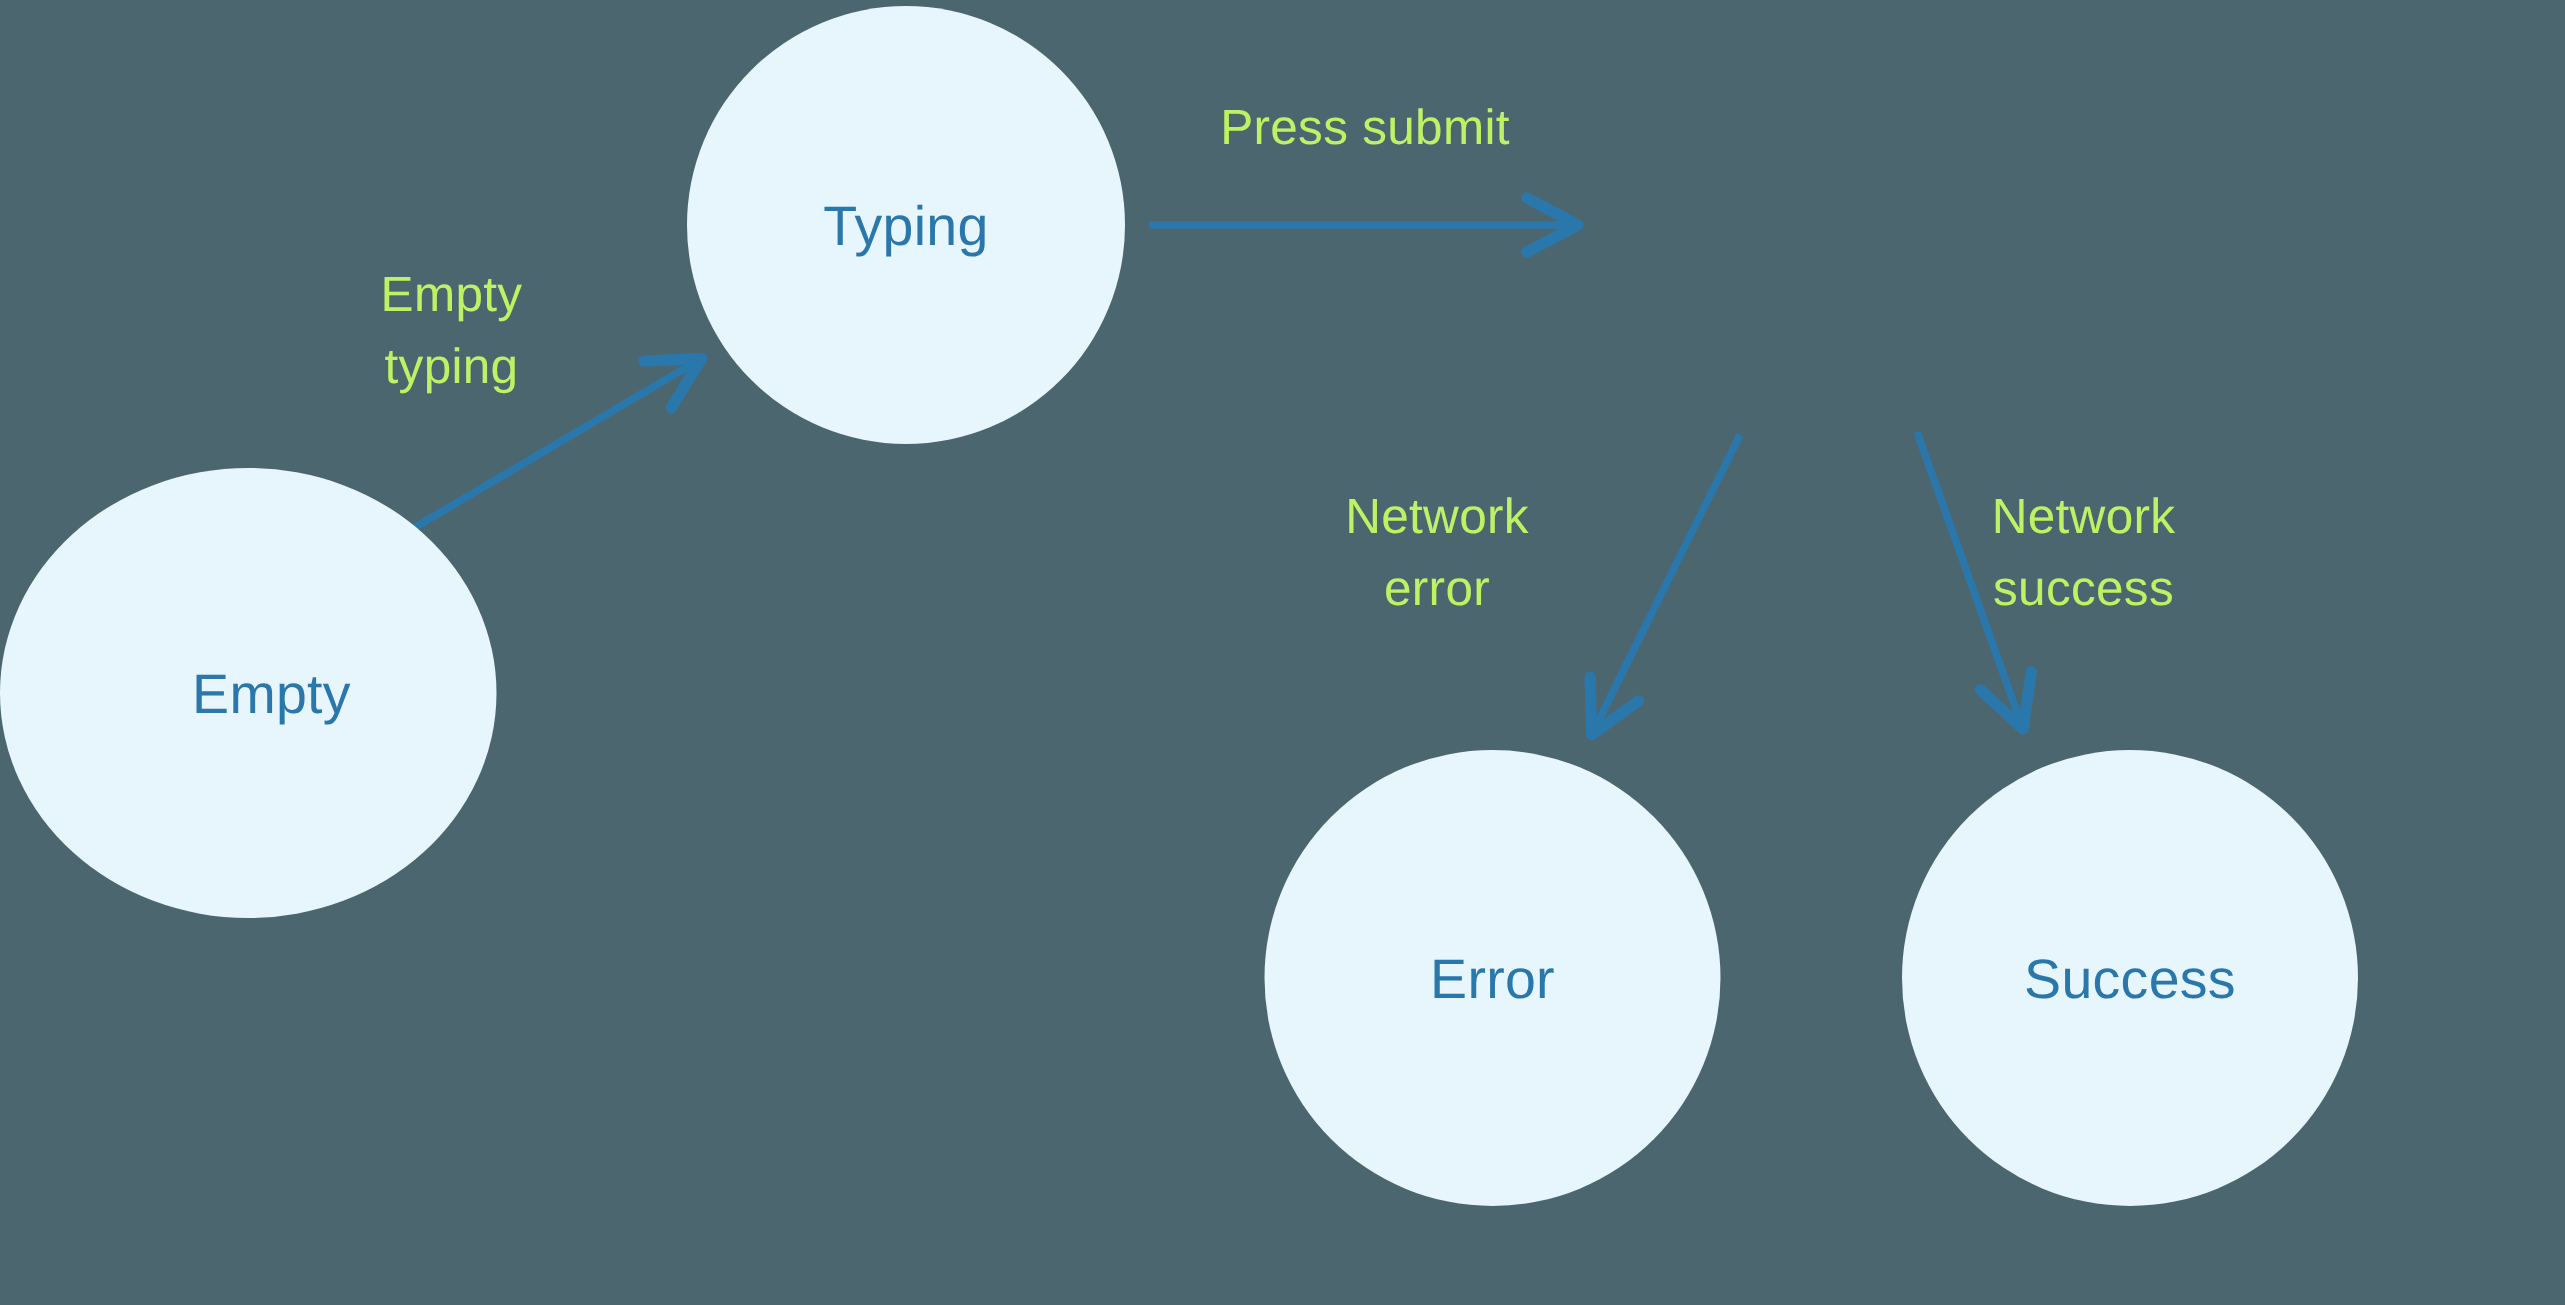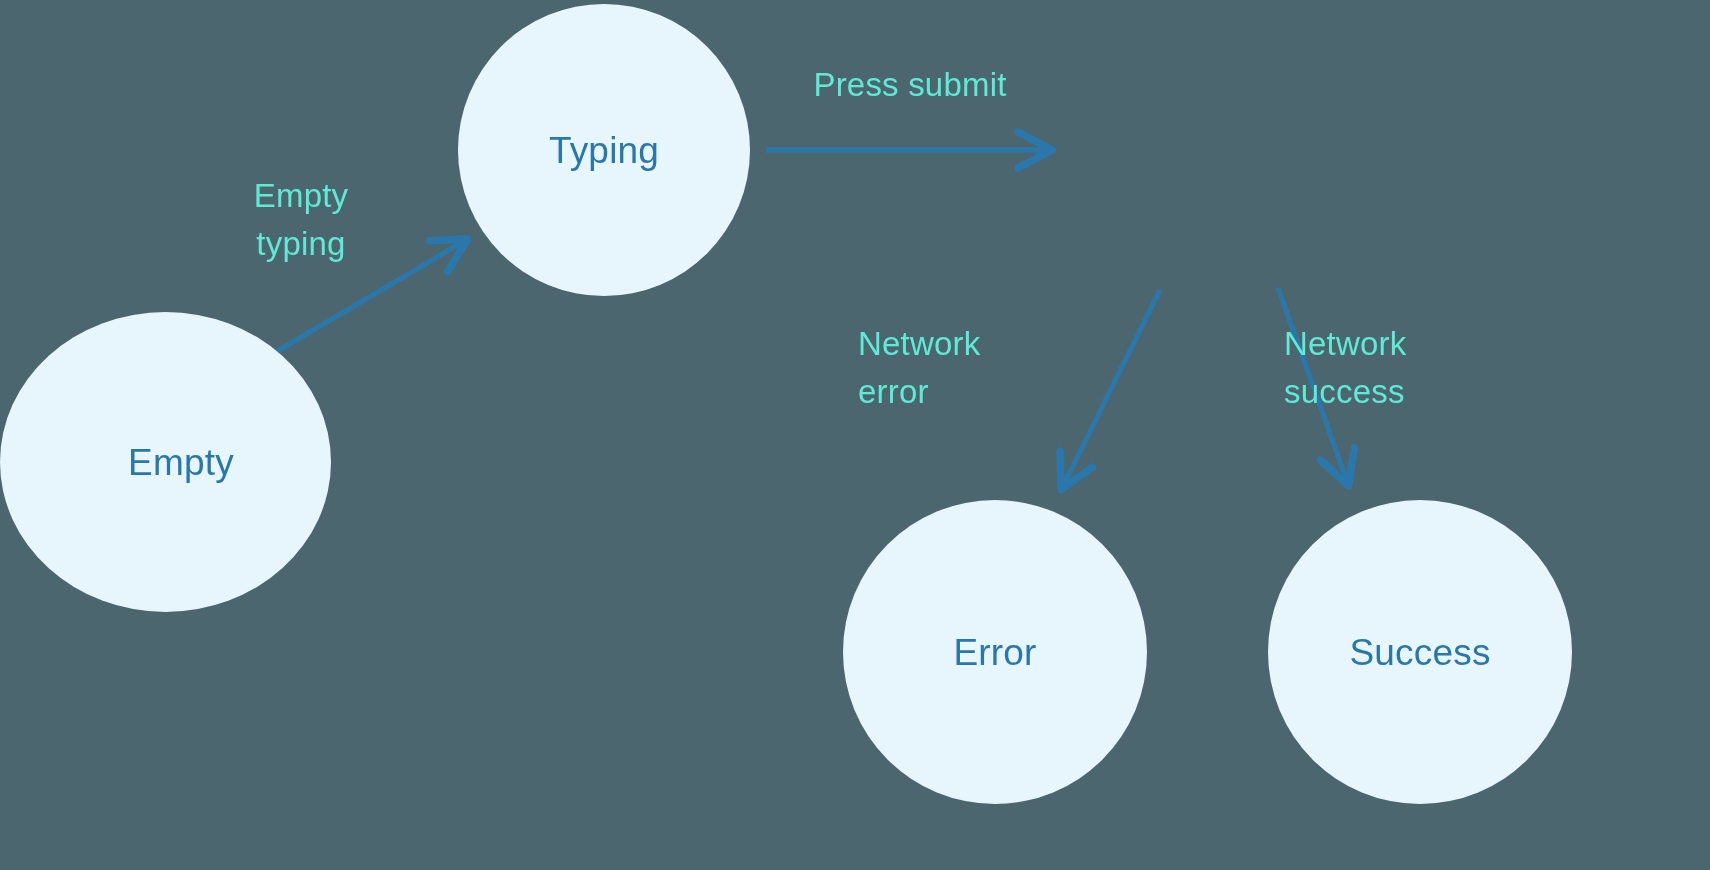--- a/index.html
+++ b/index.html
@@ -35,31 +35,31 @@
   }
   .node-label {
     color: #2a78ab;
     font-size: 37px;
     line-height: 1;
     letter-spacing: 0.2px;
     white-space: nowrap;
   }
   .edge-label {
     position: absolute;
-    color: #5eead4;
+    color: #bef264;
     font-size: 33px;
     line-height: 1.45;
     letter-spacing: 0.2px;
     white-space: nowrap;
     pointer-events: none;
   }
   .edge-label.clip {
     overflow: hidden;
   }
-  .ta-right { text-align: left; }
+  .ta-right { text-align: center; }
   .ta-center { text-align: center; }
 </style>
 </head>
 <body>
 
 <div id="stage">
 
   <svg id="edges" viewBox="0 0 1710 870" width="1710" height="870" xmlns="http://www.w3.org/2000/svg">
     <defs>
       <marker id="arrowhead" markerWidth="9" markerHeight="9" refX="7.2" refY="4.5" orient="auto" markerUnits="strokeWidth">

